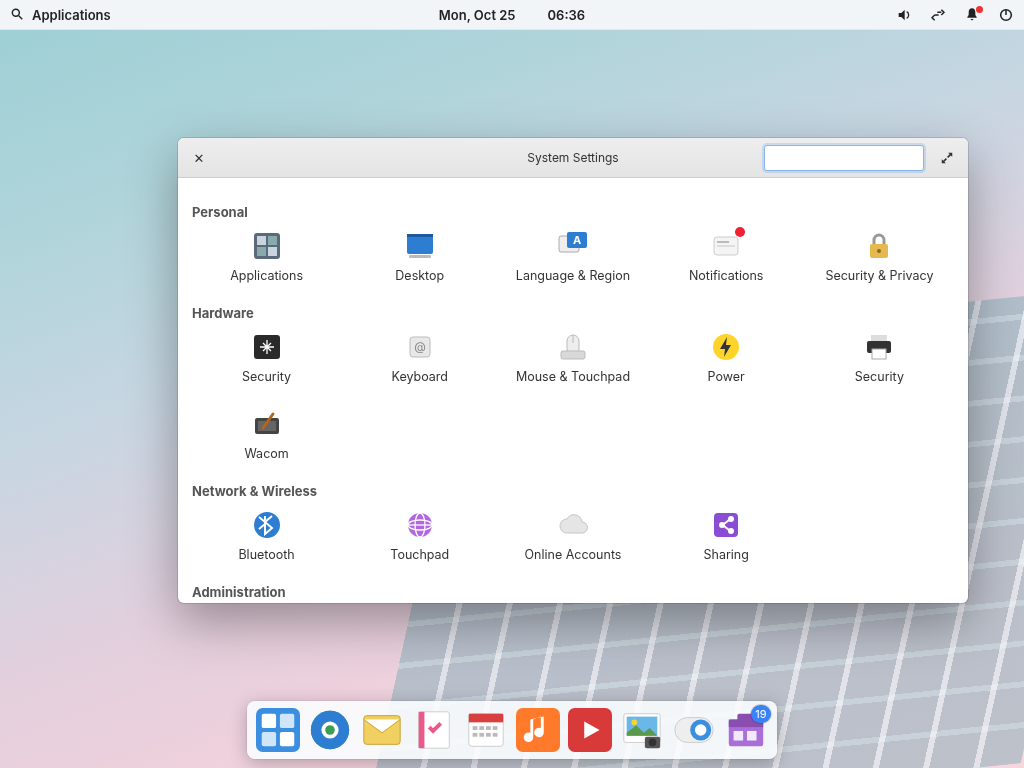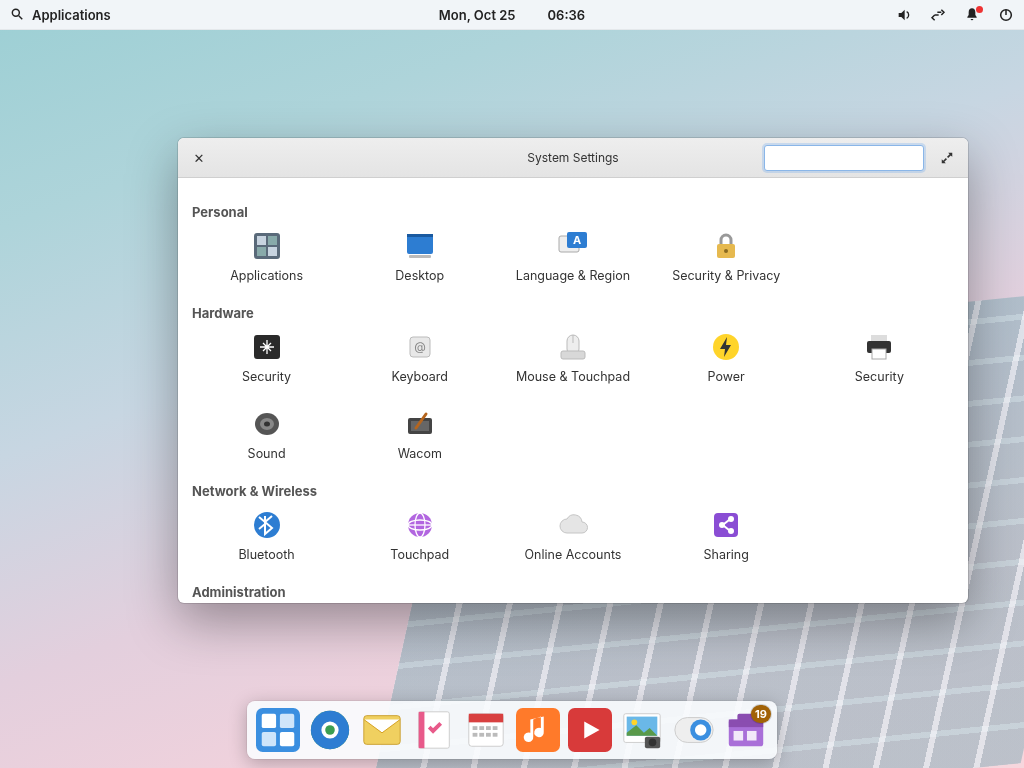--- a/index.html
+++ b/index.html
@@ -23,21 +23,21 @@
 .titlebar .max svg{width:14px;height:14px}
 .content{padding:14px 12px;height:calc(100% - 40px);overflow:hidden}
 .sect-label{font-size:13px;font-weight:700;color:#555;margin:12px 0 8px 2px}
 .grid5{display:grid;grid-template-columns:repeat(5,1fr);row-gap:20px;column-gap:0;margin-bottom:20px}
 .item{display:flex;flex-direction:column;align-items:center;cursor:pointer;padding:2px 0}
 .item .ico{width:32px;height:32px;margin-bottom:6px;display:flex;align-items:center;justify-content:center;position:relative}
 .item .lbl{font-size:12.5px;color:#333;text-align:center}
 .dock{position:absolute;left:50%;bottom:9px;transform:translateX(-50%);height:58px;padding:5px 8px;background:rgba(250,252,254,.9);border-radius:8px;box-shadow:0 4px 18px rgba(0,0,0,.25),0 0 0 1px rgba(0,0,0,.05);display:flex;gap:6px;align-items:center}
 .dock .d{width:46px;height:46px;border-radius:7px;display:flex;align-items:center;justify-content:center;cursor:pointer;position:relative}
 .dock .d svg{width:44px;height:44px}
-.dock .badge{position:absolute;top:-2px;right:-2px;min-width:20px;height:18px;background:#a16207;color:#fff;font-size:11px;font-weight:700;border-radius:9px;display:flex;align-items:center;justify-content:center;padding:0 4px;box-shadow:0 0 0 1px rgba(0,0,0,.15)}
+.dock .badge{position:absolute;top:-2px;right:-2px;min-width:20px;height:18px;background:#3b82f6;color:#fff;font-size:11px;font-weight:400;border-radius:9px;display:flex;align-items:center;justify-content:center;padding:0 4px;box-shadow:0 0 0 1px rgba(0,0,0,.15)}
 .red-dot{position:absolute;top:-3px;right:-3px;width:10px;height:10px;border-radius:50%;background:#e23}
 </style>
 </head>
 <body>
 
 <div class="building"></div>
 
 <div class="topbar">
   <span class="search-icon">
     <svg viewBox="0 0 24 24" fill="none" stroke="#222" stroke-width="2.5">
@@ -128,20 +128,31 @@
               <rect x="2" y="6" width="20" height="16" rx="2" fill="#eee" stroke="#aaa"></rect>
               <rect x="10" y="2" width="20" height="16" rx="2" fill="#2d7dd2"></rect>
               <text x="20" y="14" font-size="11" fill="#fff" text-anchor="middle" font-weight="bold">A</text>
             </svg>
         </div>
         <div class="lbl">Language &amp; Region</div>
       </div>
       <div class="item">
         <div class="ico">
           <svg viewBox="0 0 32 32">
+              <rect x="4" y="7" width="24" height="18" rx="3" fill="#f4f4f4" stroke="#ccc"></rect>
+              <rect x="7" y="11" width="12" height="2" fill="#bbb"></rect>
+              <rect x="7" y="15" width="18" height="2" fill="#ddd"></rect>
+            </svg>
+          <span class="red-dot"></span>
+        </div>
+        <div class="lbl">Notifications</div>
+      </div>
+      <div class="item">
+        <div class="ico">
+          <svg viewBox="0 0 32 32">
               <rect x="7" y="14" width="18" height="14" rx="2" fill="#e6b94f"></rect>
               <path d="M11 14v-4a5 5 0 0110 0v4" fill="none" stroke="#999" stroke-width="3"></path>
               <circle cx="16" cy="21" r="2" fill="#8a6a20"></circle>
             </svg>
         </div>
         <div class="lbl">Security &amp; Privacy</div>
       </div>
     </div>
 
     <div class="sect-label">Hardware</div>
@@ -185,30 +196,20 @@
       </div>
       <div class="item">
         <div class="ico">
           <svg viewBox="0 0 32 32">
               <rect x="8" y="4" width="16" height="6" fill="#ddd"></rect>
               <rect x="4" y="10" width="24" height="12" rx="2" fill="#333"></rect>
               <rect x="9" y="18" width="14" height="10" fill="#fff" stroke="#aaa"></rect>
             </svg>
         </div>
         <div class="lbl">Security</div>
-      </div>
-      <div class="item">
-        <div class="ico">
-          <svg viewBox="0 0 32 32">
-              <ellipse cx="16" cy="16" rx="12" ry="11" fill="#555"></ellipse>
-              <ellipse cx="16" cy="16" rx="7" ry="6" fill="#888"></ellipse>
-              <ellipse cx="16" cy="16" rx="3" ry="2.5" fill="#333"></ellipse>
-            </svg>
-        </div>
-        <div class="lbl">Sound</div>
       </div>
       <div class="item">
         <div class="ico">
           <svg viewBox="0 0 32 32">
               <rect x="4" y="10" width="24" height="16" rx="2" fill="#444"></rect>
               <rect x="7" y="13" width="18" height="10" fill="#666"></rect>
               <path d="M22 6l-10 14" stroke="#b5651d" stroke-width="3" stroke-linecap="round"></path>
             </svg>
         </div>
         <div class="lbl">Wacom</div>

